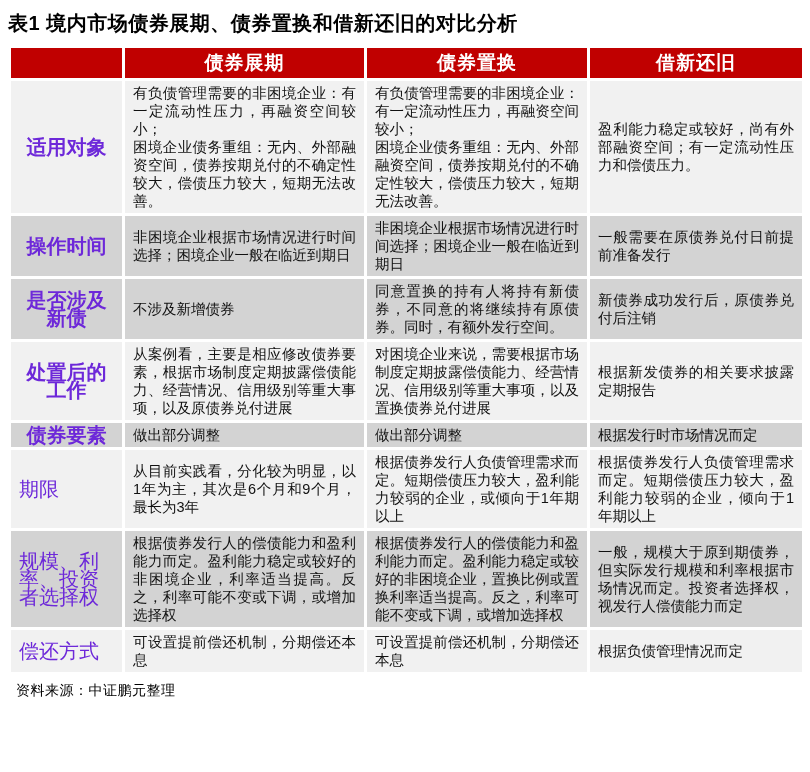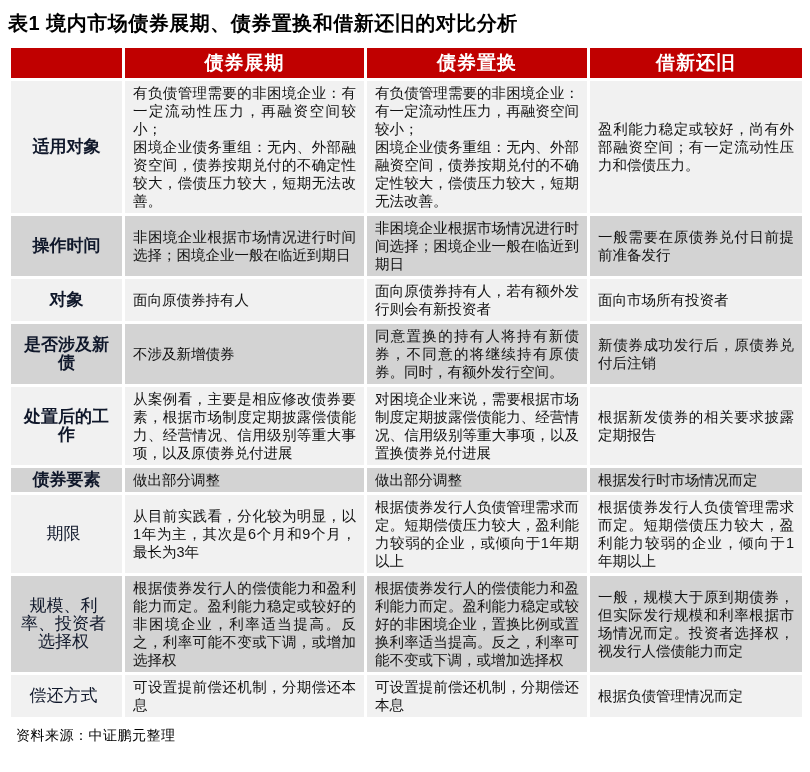--- a/index.html
+++ b/index.html
@@ -41,27 +41,27 @@
     letter-spacing: 1px;
     text-align: center;
     height: 31px;
     padding: 2px 4px;
   }
 
   tbody tr.row-light th, tbody tr.row-light td { background: var(--row-light, #F1F1F1); }
   tbody tr.row-dark  th, tbody tr.row-dark  td { background: var(--row-dark,  #D3D3D3); }
 
   tbody th {
-    font-size: 17px;
+    font-size: 20px;
     line-height: 18px;
     padding: 3px 8px;
-    color: #0f172a;
+    color: #6d28d9;
   }
   tbody th.label-bold  { font-weight: bold;   text-align: center; }
-  tbody th.label-plain { font-weight: normal; text-align: center; padding-right: 14px; }
+  tbody th.label-plain { font-weight: normal; text-align: left; padding-right: 14px; }
 
   tbody td {
     font-size: 14.5px;
     line-height: 18px;
     padding: 3px 8px;
     color: #111;
     text-align: justify;
     white-space: pre-line;
   }
 
@@ -101,26 +101,20 @@
           <td>有负债管理需要的非困境企业：有一定流动性压力，再融资空间较小；
 困境企业债务重组：无内、外部融资空间，债券按期兑付的不确定性较大，偿债压力较大，短期无法改善。</td>
           <td>盈利能力稳定或较好，尚有外部融资空间；有一定流动性压力和偿债压力。</td>
         </tr>
         <tr class="row-dark">
           <th class="label-bold">操作时间</th>
           <td>非困境企业根据市场情况进行时间选择；困境企业一般在临近到期日</td>
           <td>非困境企业根据市场情况进行时间选择；困境企业一般在临近到期日</td>
           <td>一般需要在原债券兑付日前提前准备发行</td>
         </tr>
-        <tr class="row-light">
-          <th class="label-bold">对象</th>
-          <td>面向原债券持有人</td>
-          <td>面向原债券持有人，若有额外发行则会有新投资者</td>
-          <td>面向市场所有投资者</td>
-        </tr>
         <tr class="row-dark">
           <th class="label-bold">是否涉及新债</th>
           <td>不涉及新增债券</td>
           <td>同意置换的持有人将持有新债券，不同意的将继续持有原债券。同时，有额外发行空间。</td>
           <td>新债券成功发行后，原债券兑付后注销</td>
         </tr>
         <tr class="row-light">
           <th class="label-bold">处置后的工作</th>
           <td>从案例看，主要是相应修改债券要素，根据市场制度定期披露偿债能力、经营情况、信用级别等重大事项，以及原债券兑付进展</td>
           <td>对困境企业来说，需要根据市场制度定期披露偿债能力、经营情况、信用级别等重大事项，以及置换债券兑付进展</td>

